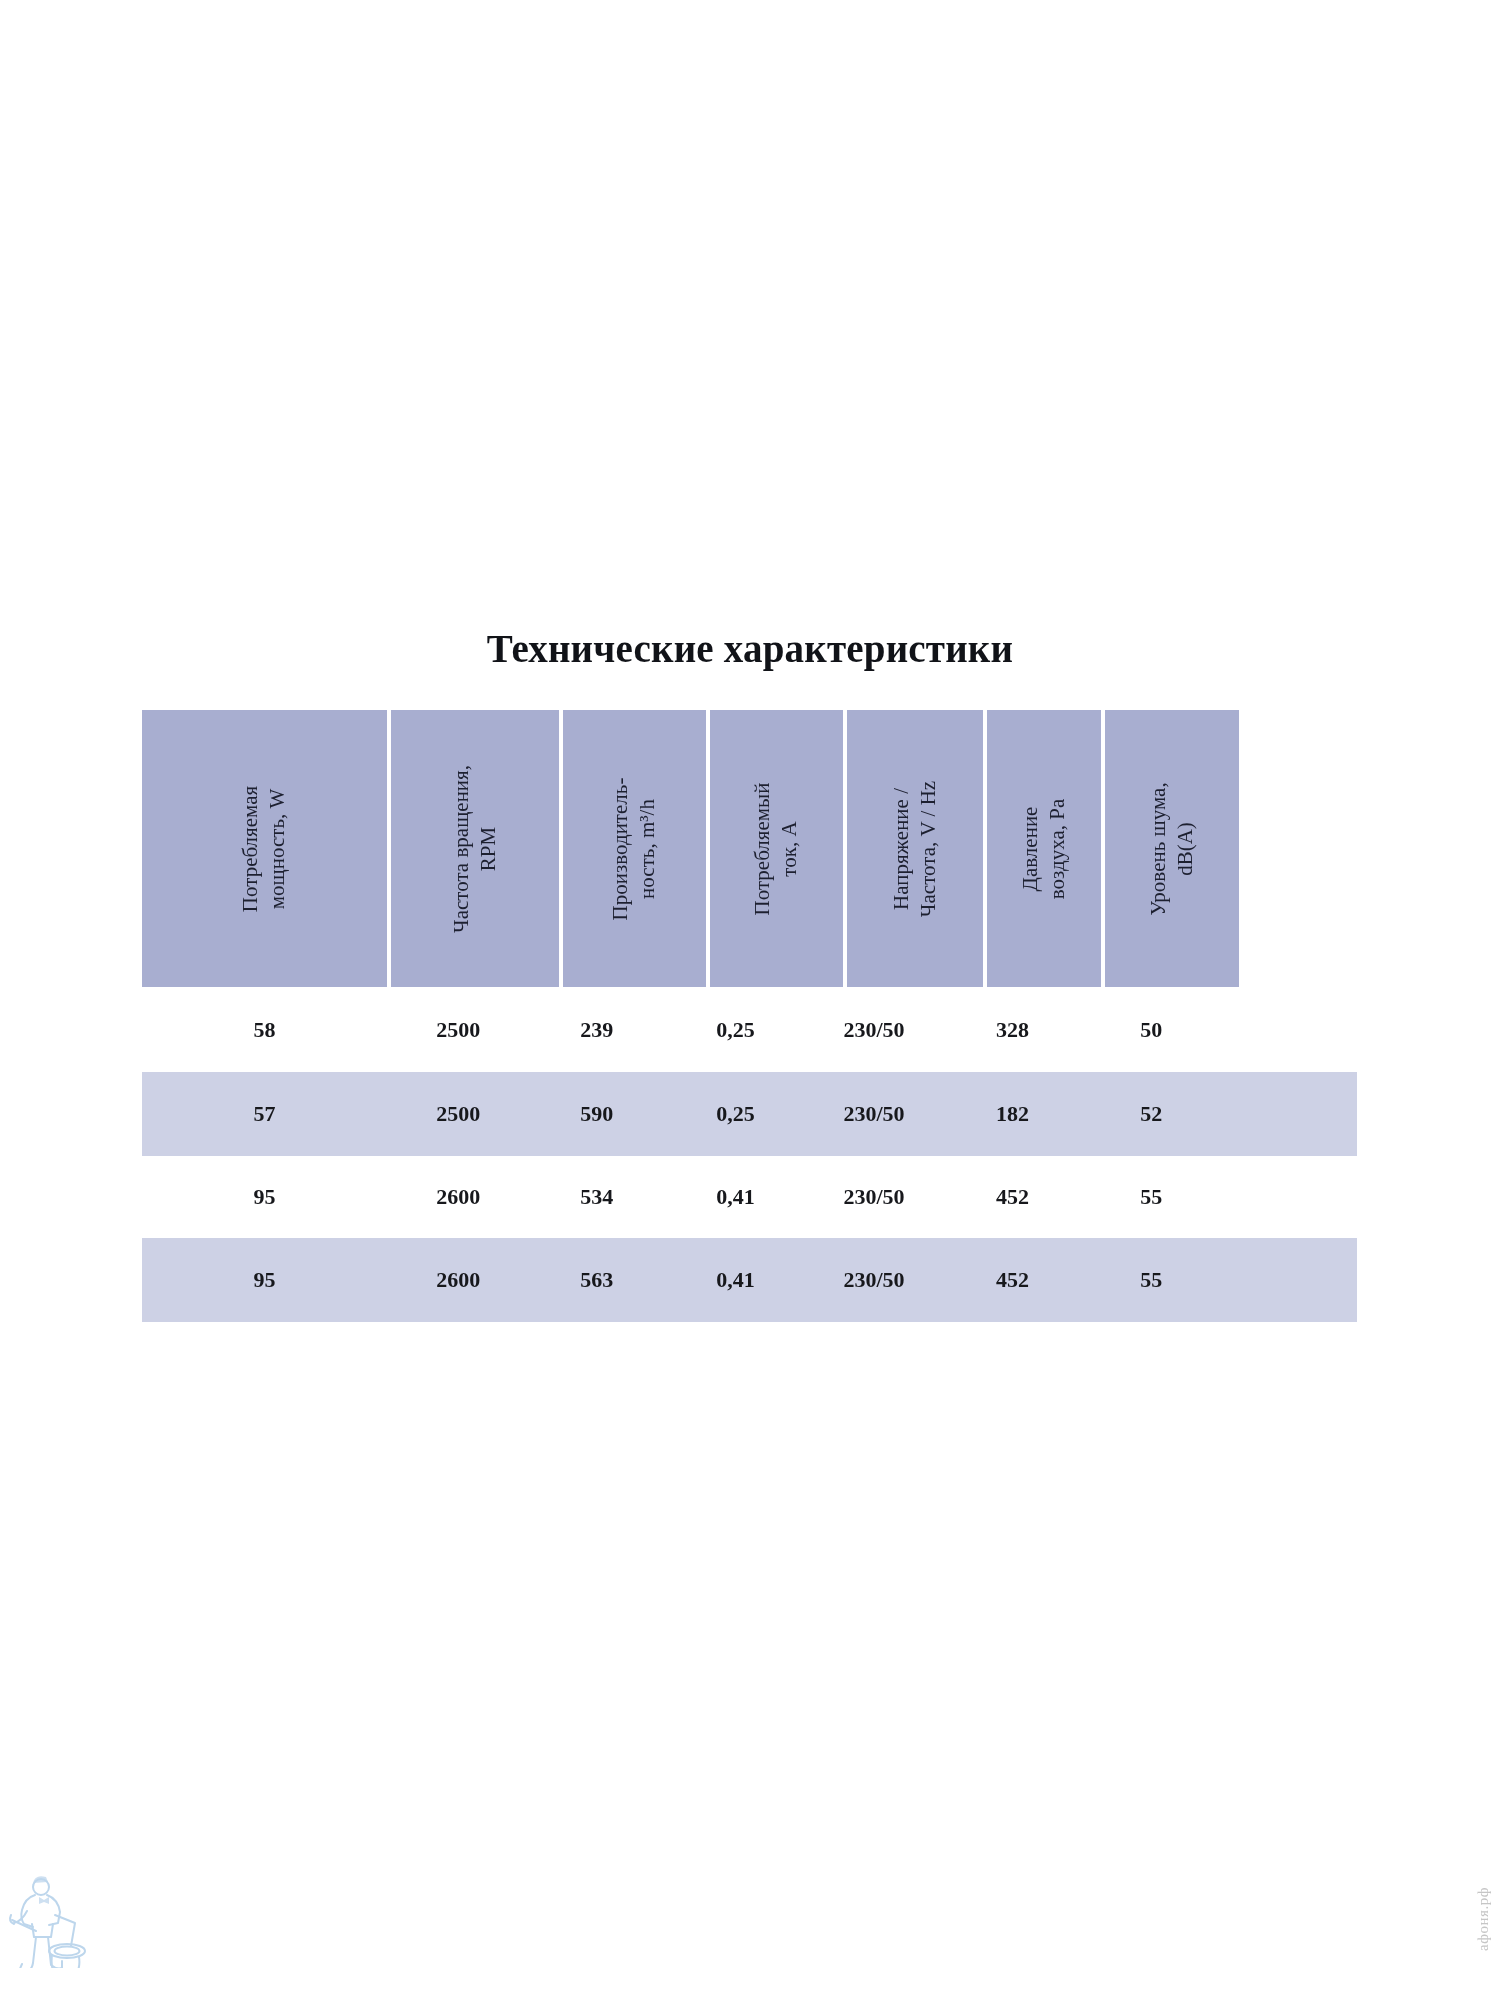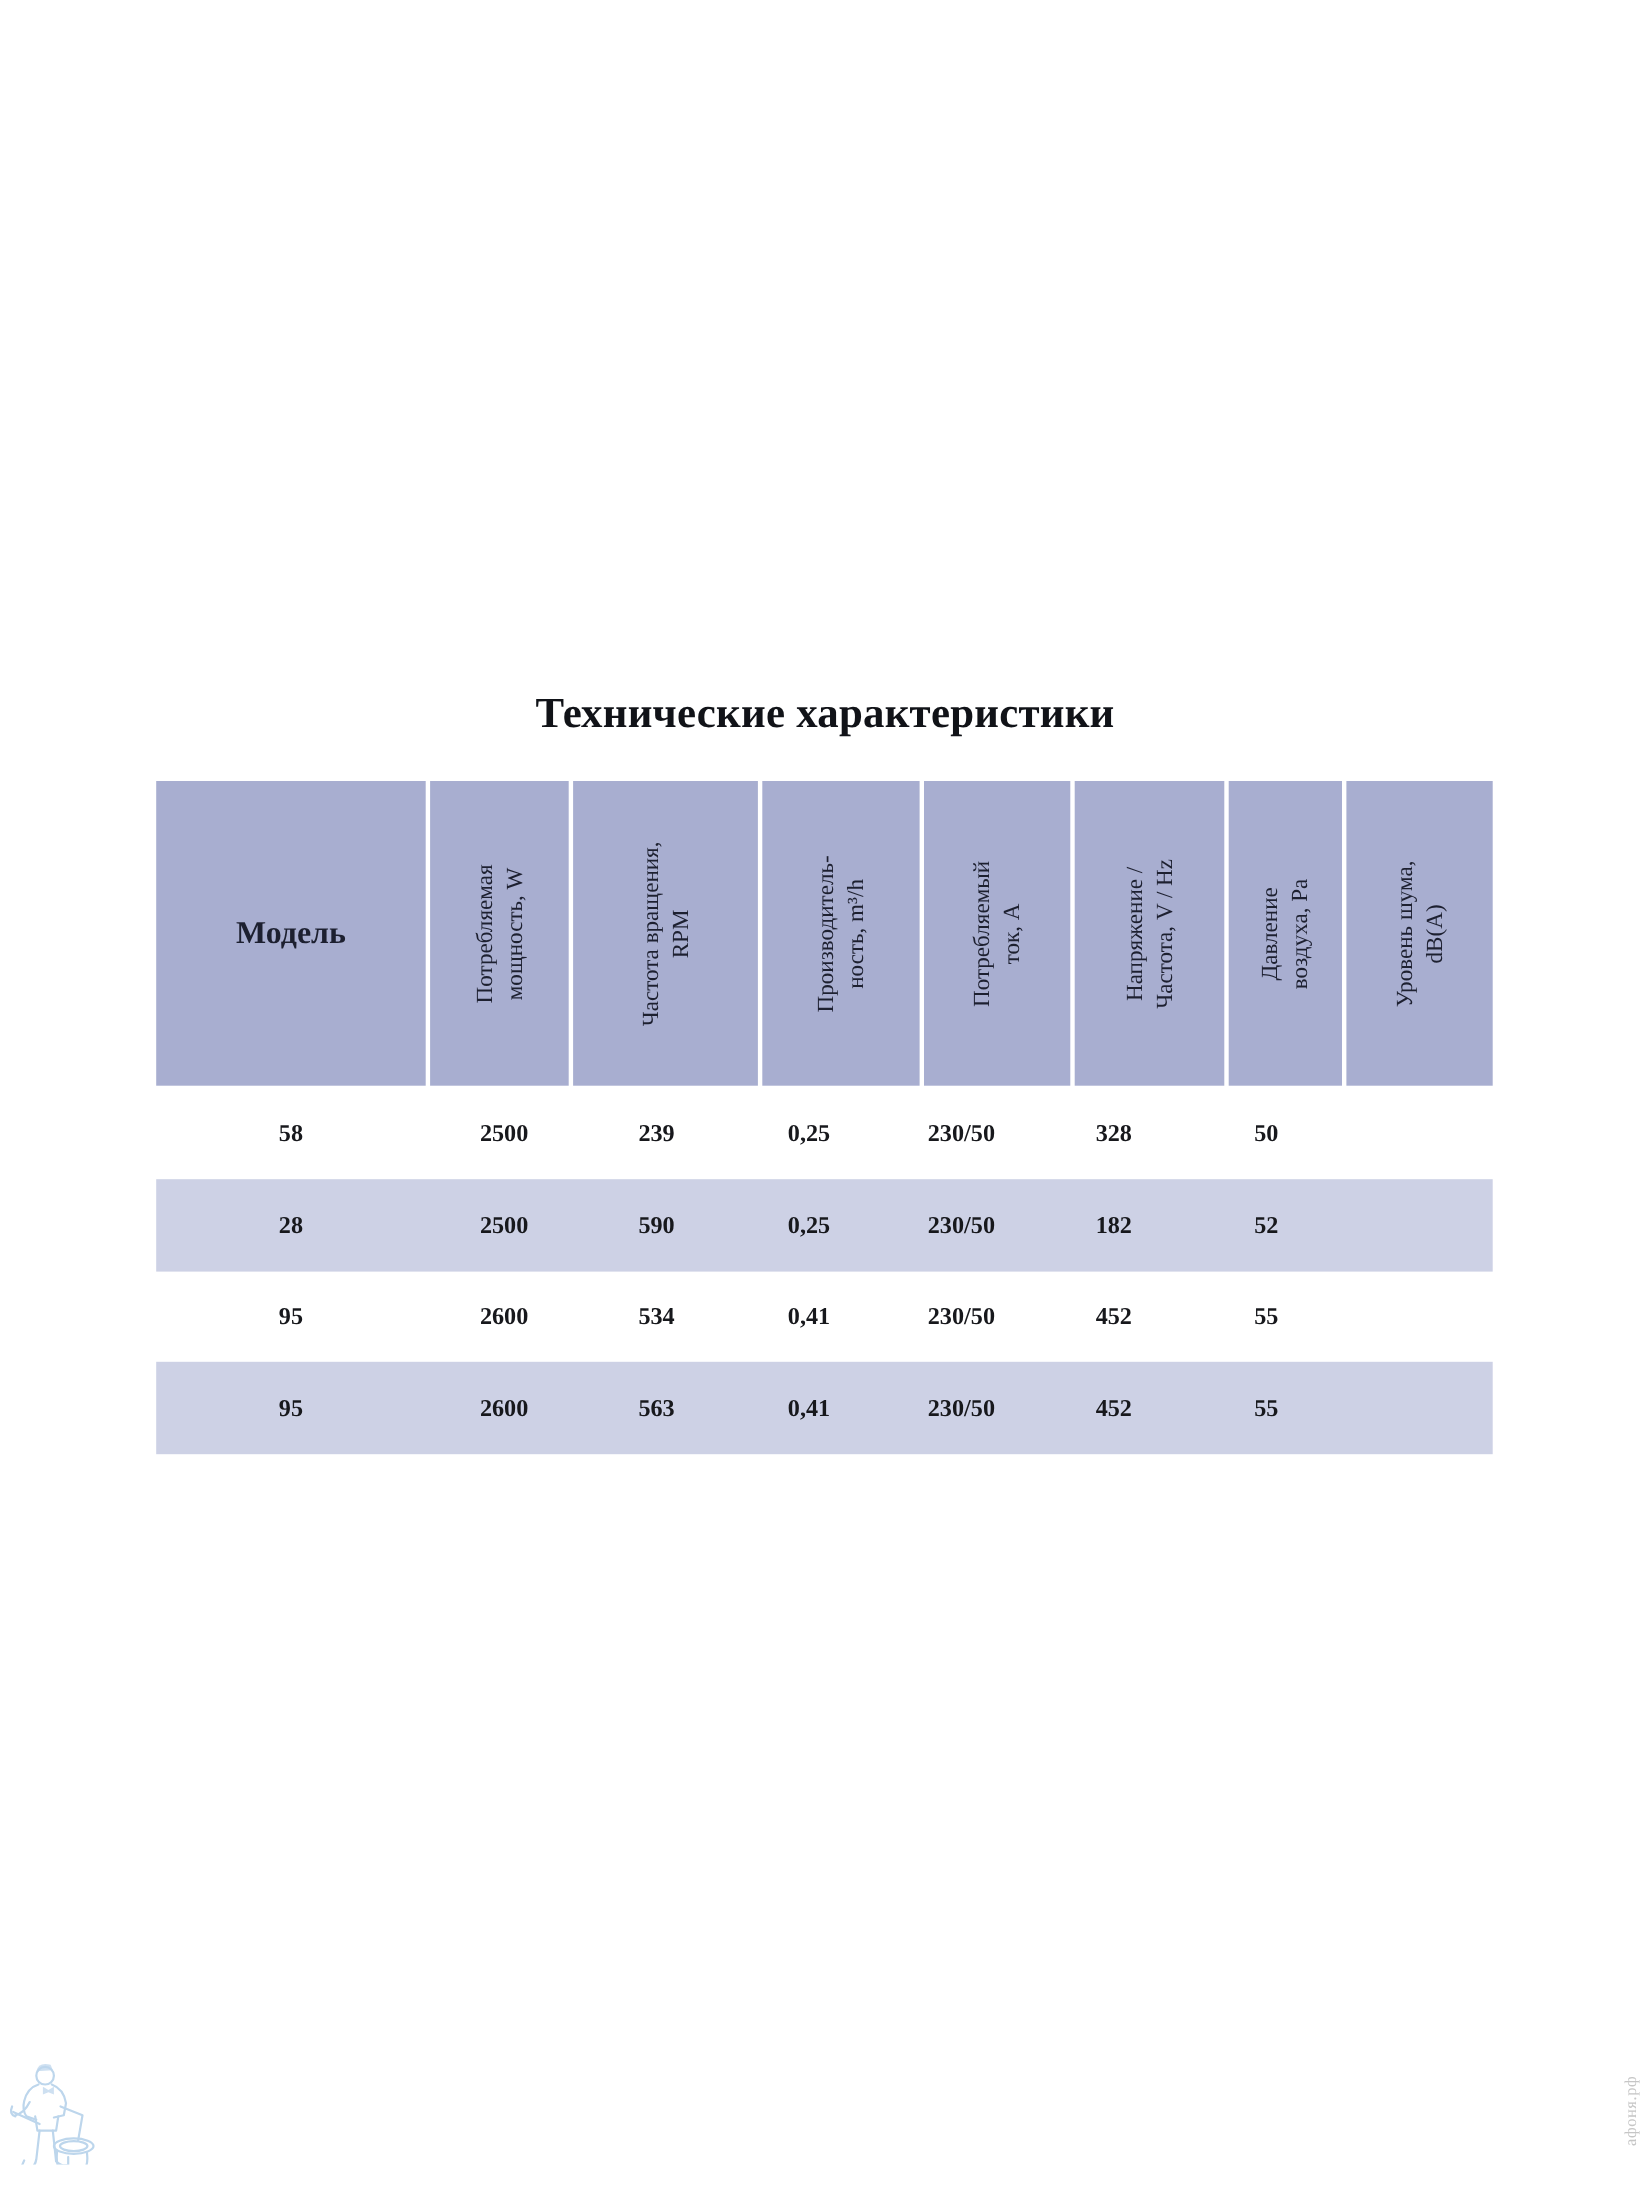--- a/index.html
+++ b/index.html
@@ -74,21 +74,20 @@
 </head>
 <body>
 
 <div class="page">
 
   <div class="title">Технические характеристики</div>
 
   <div class="spec-table">
 
     <div class="grid thead">
-      <div class="th th-model">Модель</div>
       <div class="th">
         <div class="rot">
           <div>Потребляемая</div>
           <div>мощность, W</div>
         </div>
       </div>
       <div class="th">
         <div class="rot">
           <div>Частота вращения,</div>
           <div>RPM</div>
@@ -132,21 +131,21 @@
         <div class="td">58</div>
         <div class="td">2500</div>
         <div class="td">239</div>
         <div class="td">0,25</div>
         <div class="td">230/50</div>
         <div class="td">328</div>
         <div class="td">50</div>
       </div>
 
       <div class="grid row stripe">
-        <div class="td">28</div>
+        <div class="td">57</div>
         <div class="td">2500</div>
         <div class="td">590</div>
         <div class="td">0,25</div>
         <div class="td">230/50</div>
         <div class="td">182</div>
         <div class="td">52</div>
       </div>
 
       <div class="grid row">
         <div class="td">95</div>

